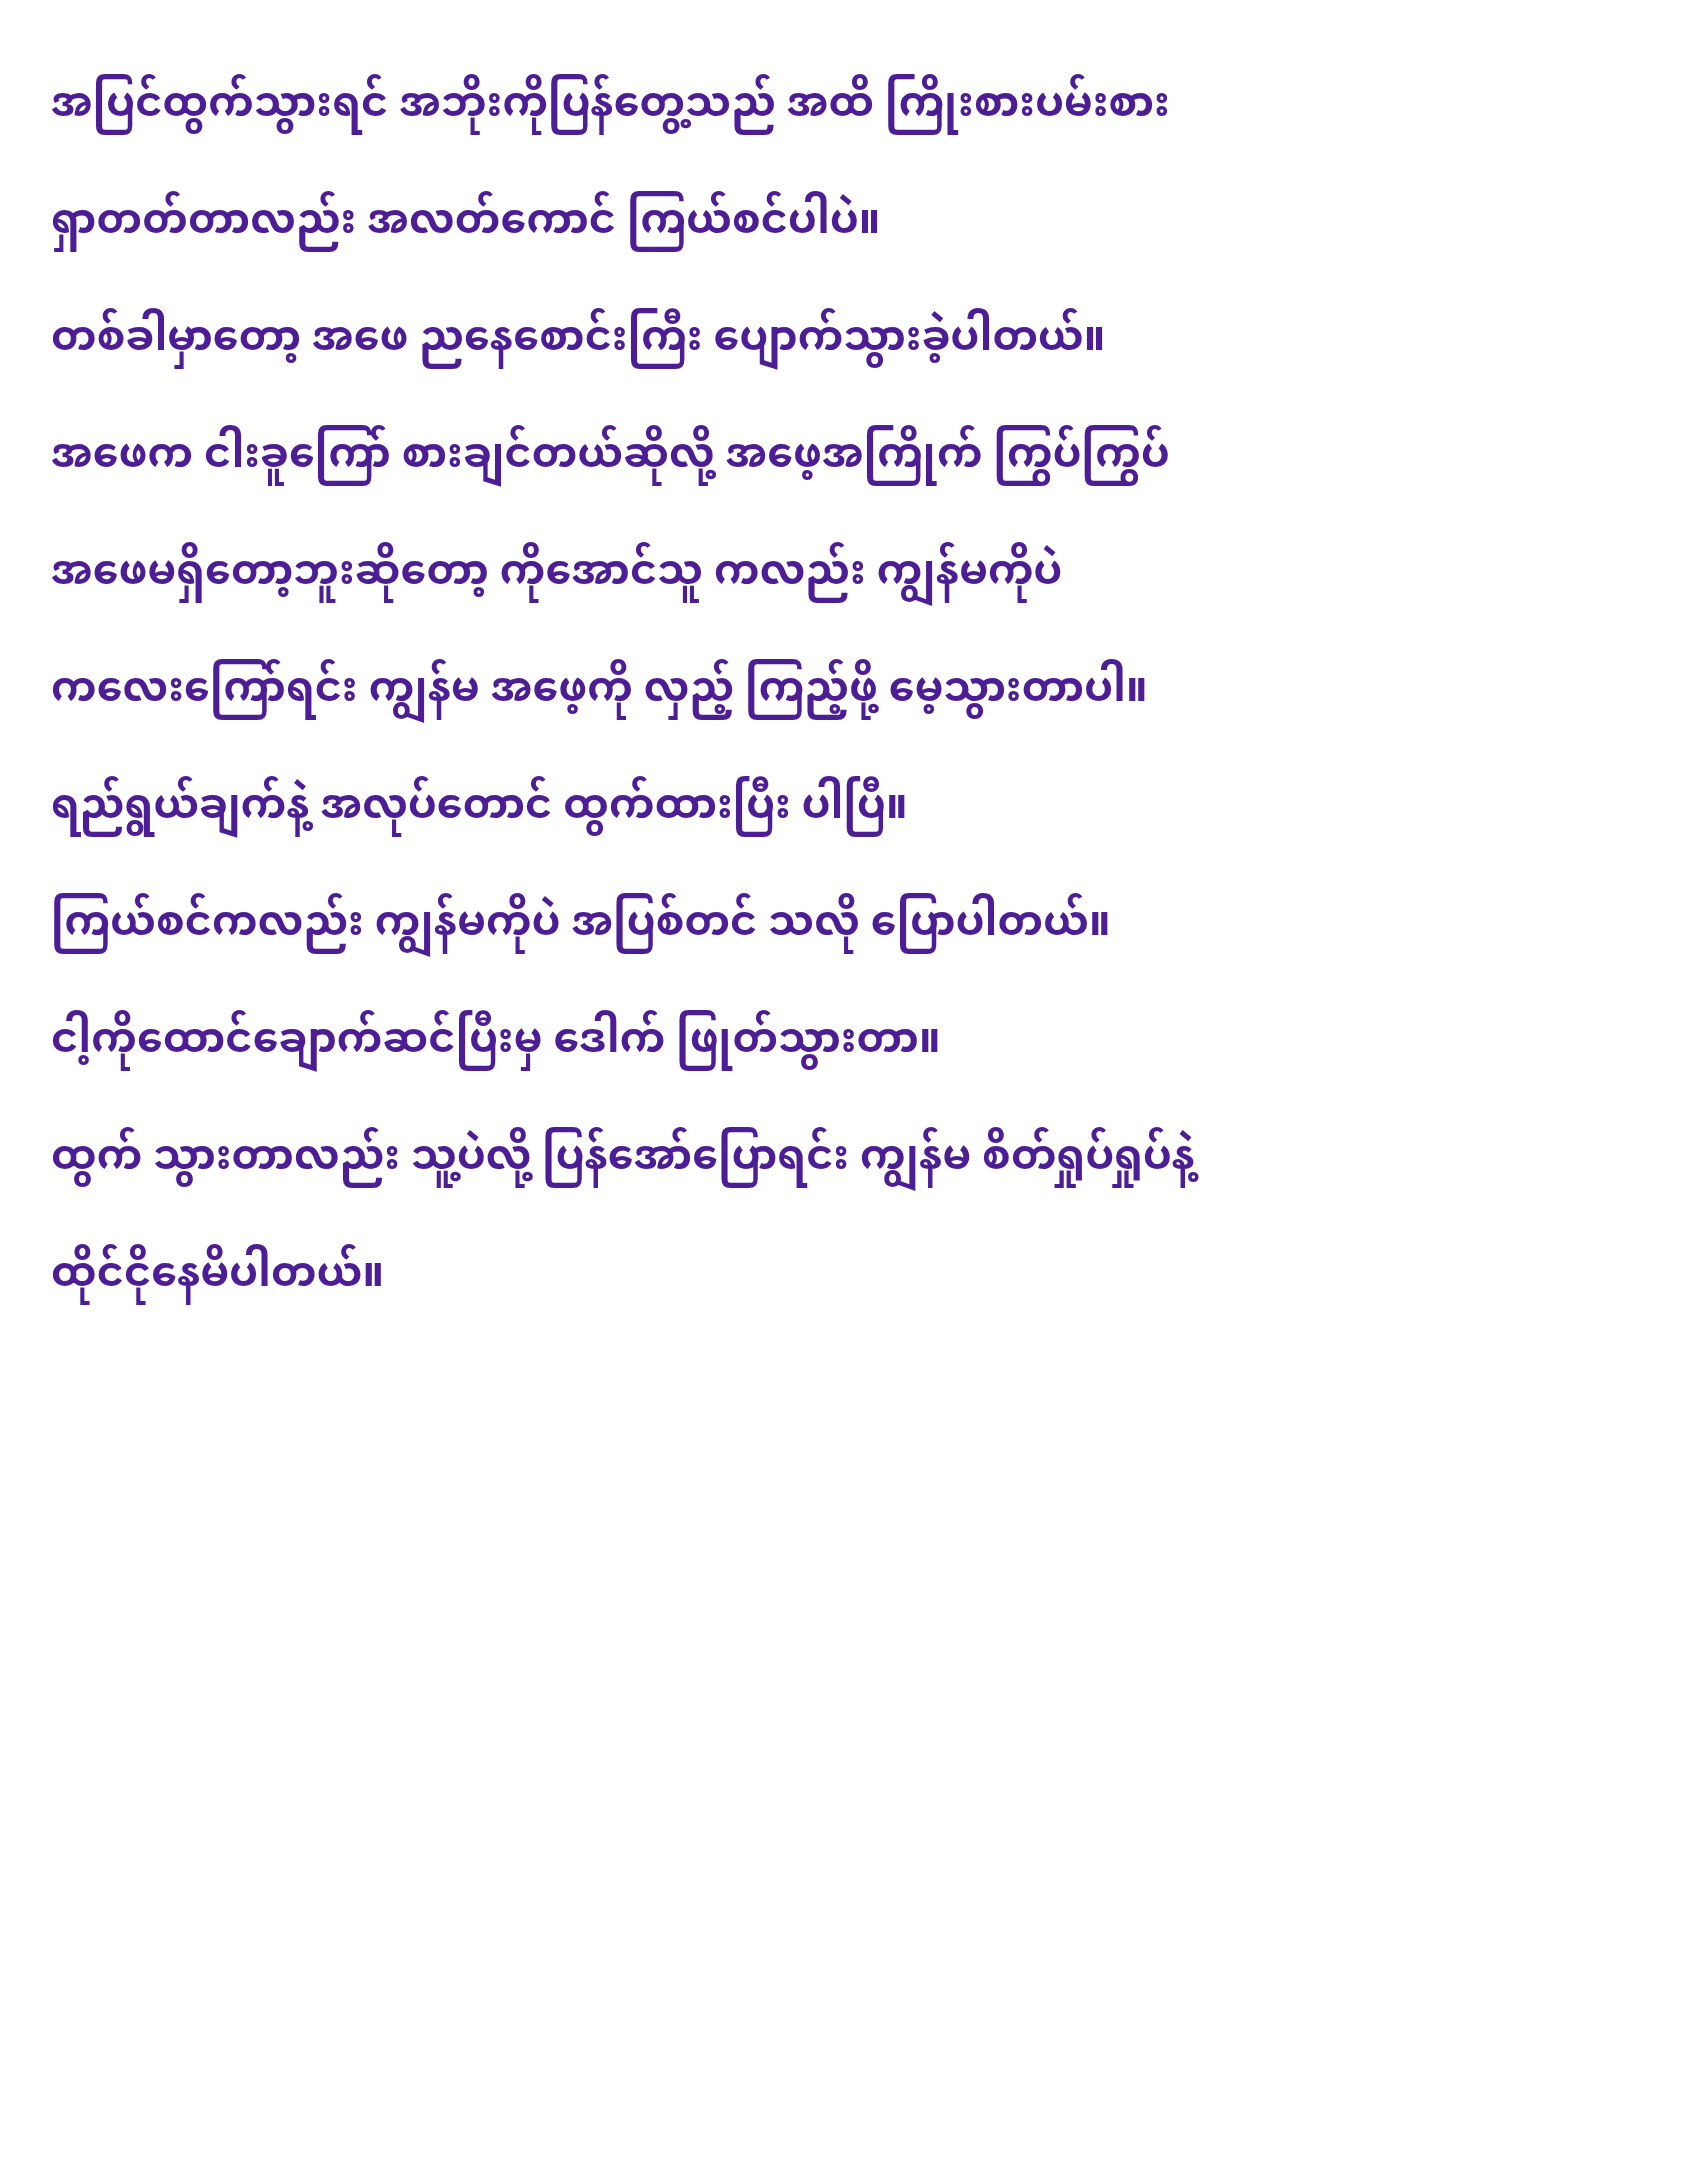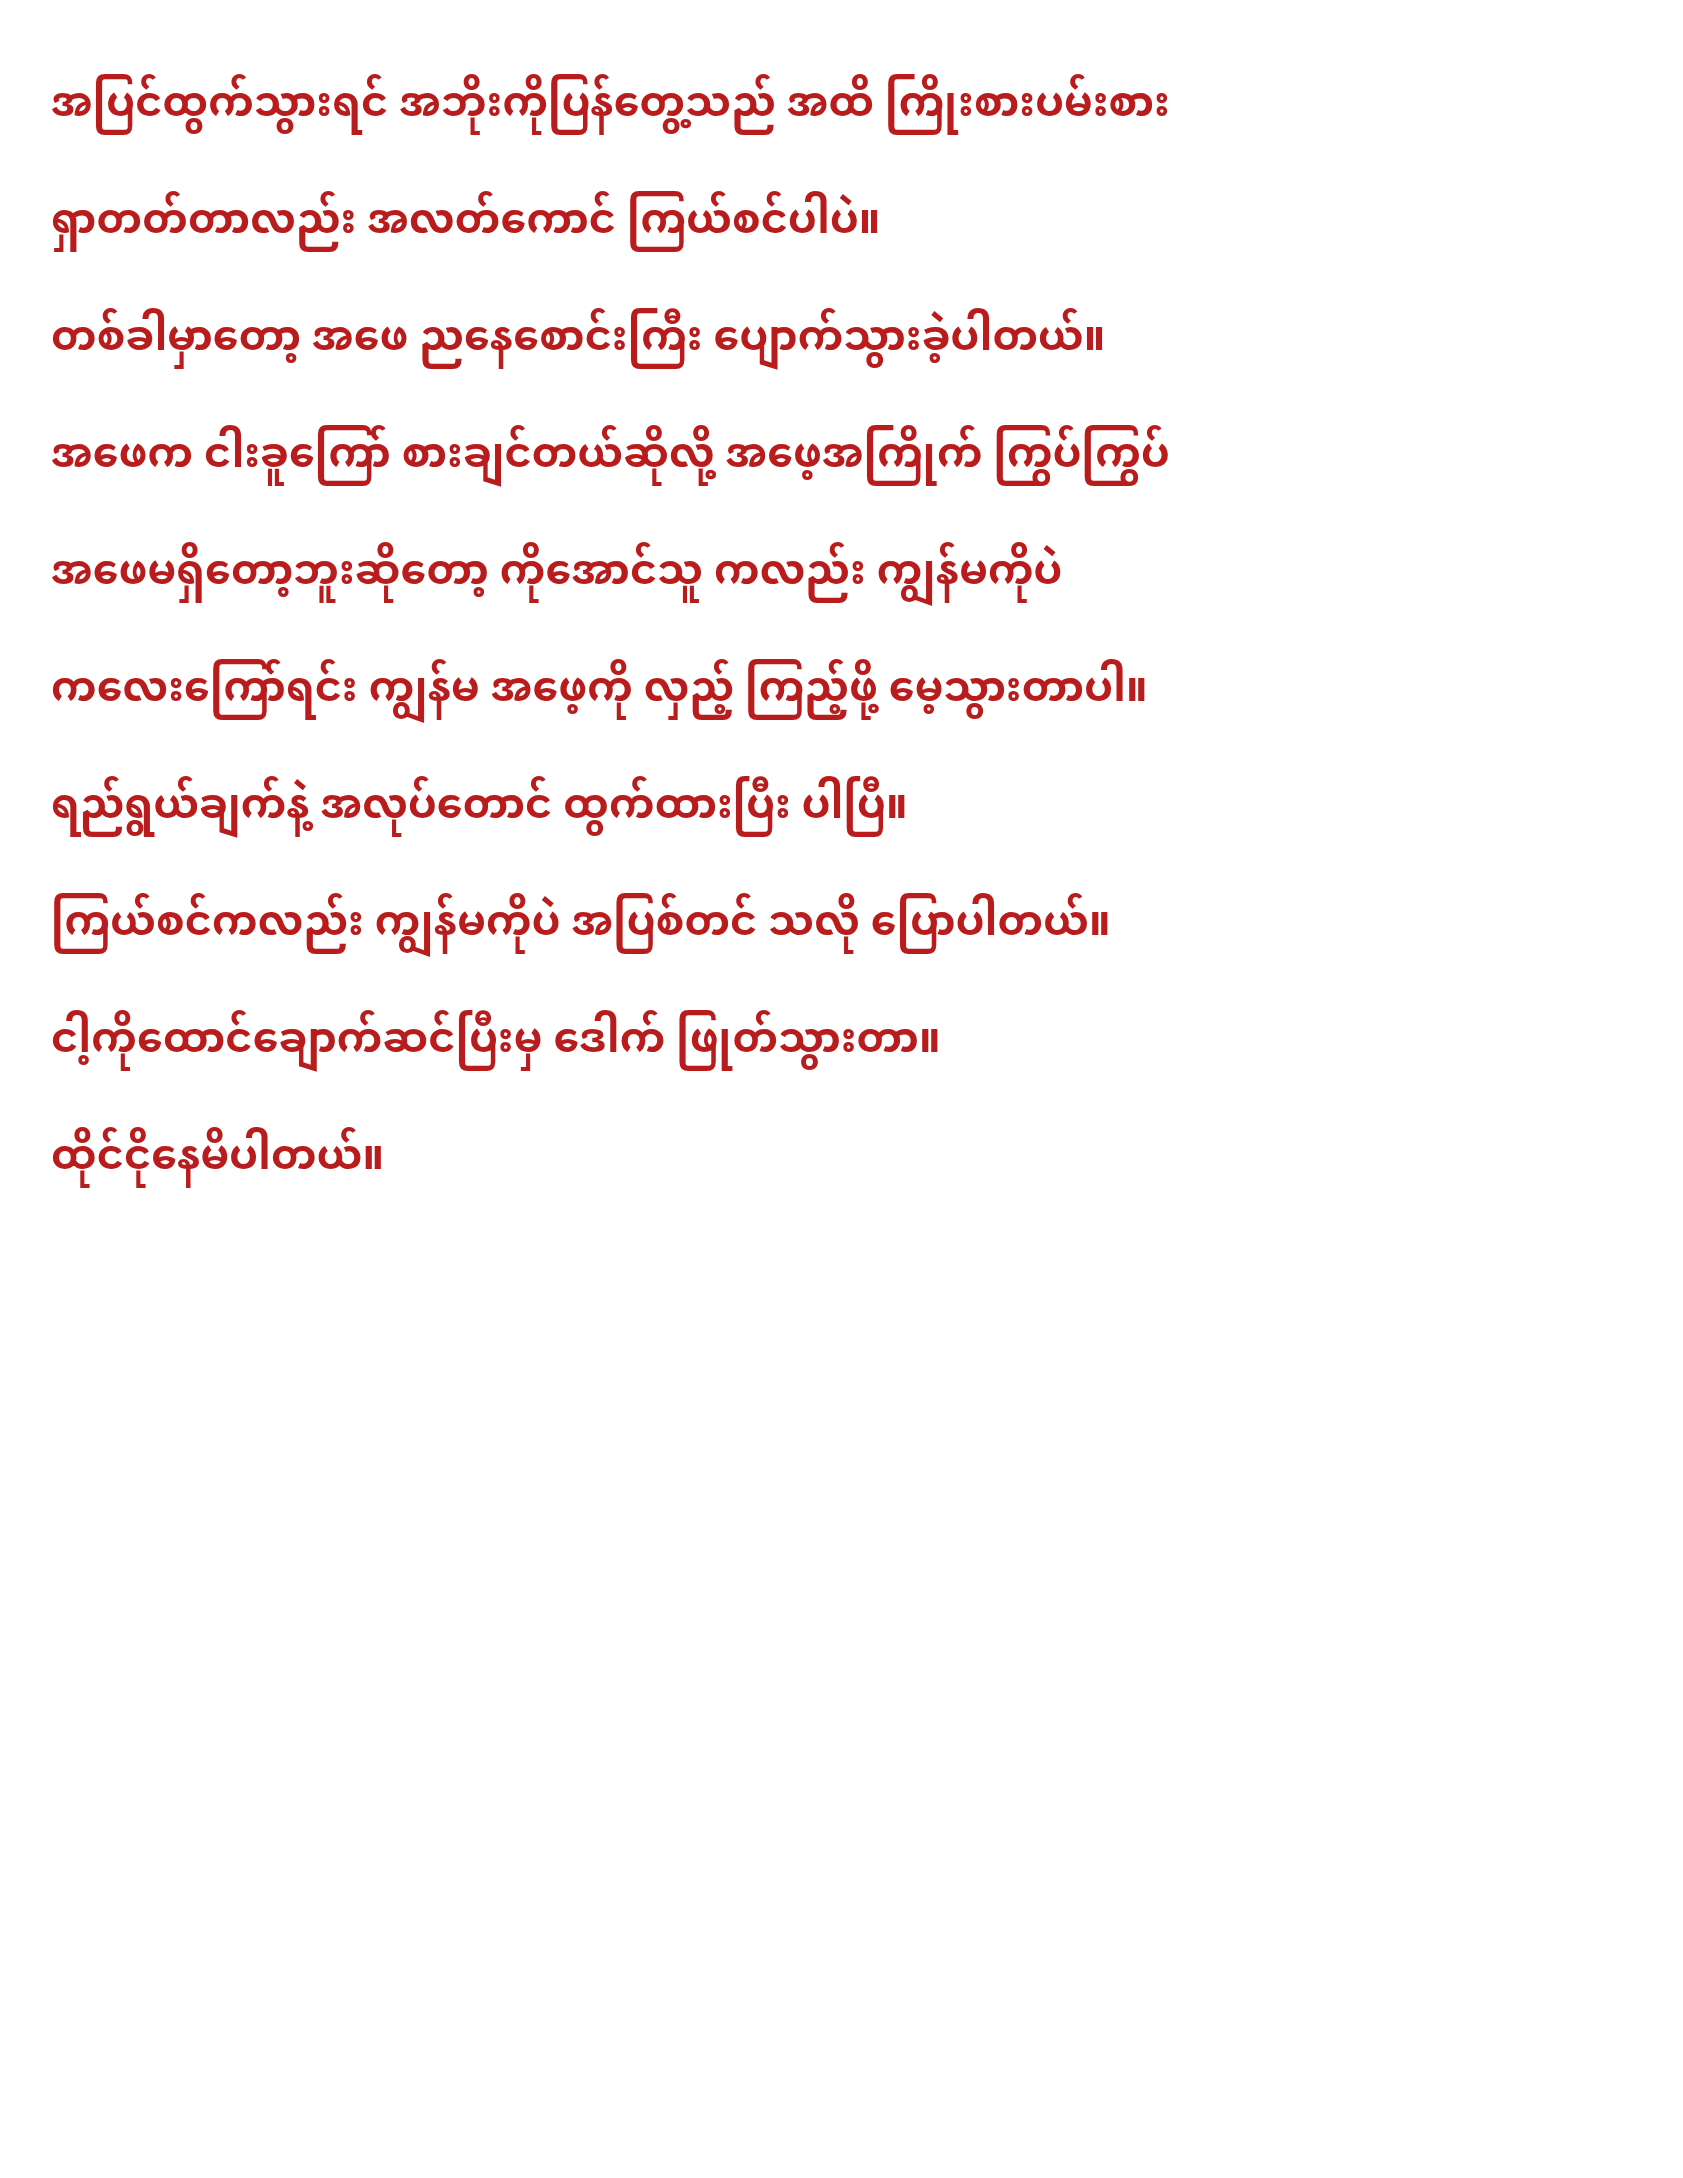--- a/index.html
+++ b/index.html
@@ -27,35 +27,36 @@
   .para {
     margin: 0 0 0 0;
   }
   .line {
     display: block;
     font-size: 41px;
     line-height: 117px;
     font-weight: 700;
     letter-spacing: 0.2px;
     white-space: nowrap;
-    color: #b91c1c;
+    color: #4c1d95;
   }
 </style>
 </head>
 <body>
 
 <div class="page">
   <div class="doc-body">
     <div class="para">
       <span class="line">အပြင်ထွက်သွားရင် အဘိုးကိုပြန်တွေ့သည် အထိ ကြိုးစားပမ်းစား</span>
       <span class="line">ရှာတတ်တာလည်း အလတ်ကောင် ကြယ်စင်ပါပဲ။</span>
       <span class="line">တစ်ခါမှာတော့ အဖေ ညနေစောင်းကြီး ပျောက်သွားခဲ့ပါတယ်။</span>
       <span class="line">အဖေက ငါးခူကြော် စားချင်တယ်ဆိုလို့ အဖေ့အကြိုက် ကြွပ်ကြွပ်</span>
       <span class="line">အဖေမရှိတော့ဘူးဆိုတော့ ကိုအောင်သူ ကလည်း ကျွန်မကိုပဲ</span>
       <span class="line">ကလေးကြော်ရင်း ကျွန်မ အဖေ့ကို လှည့် ကြည့်ဖို့ မေ့သွားတာပါ။</span>
       <span class="line">ရည်ရွယ်ချက်နဲ့ အလုပ်တောင် ထွက်ထားပြီး ပါပြီ။</span>
       <span class="line">ကြယ်စင်ကလည်း ကျွန်မကိုပဲ အပြစ်တင် သလို ပြောပါတယ်။</span>
       <span class="line">ငါ့ကိုထောင်ချောက်ဆင်ပြီးမှ ဒေါက် ဖြုတ်သွားတာ။</span>
+      <span class="line">ထွက် သွားတာလည်း သူ့ပဲလို့ ပြန်အော်ပြောရင်း ကျွန်မ စိတ်ရှုပ်ရှုပ်နဲ့</span>
       <span class="line">ထိုင်ငိုနေမိပါတယ်။</span>
     </div>
   </div>
 </div>
 
 
 </body></html>

